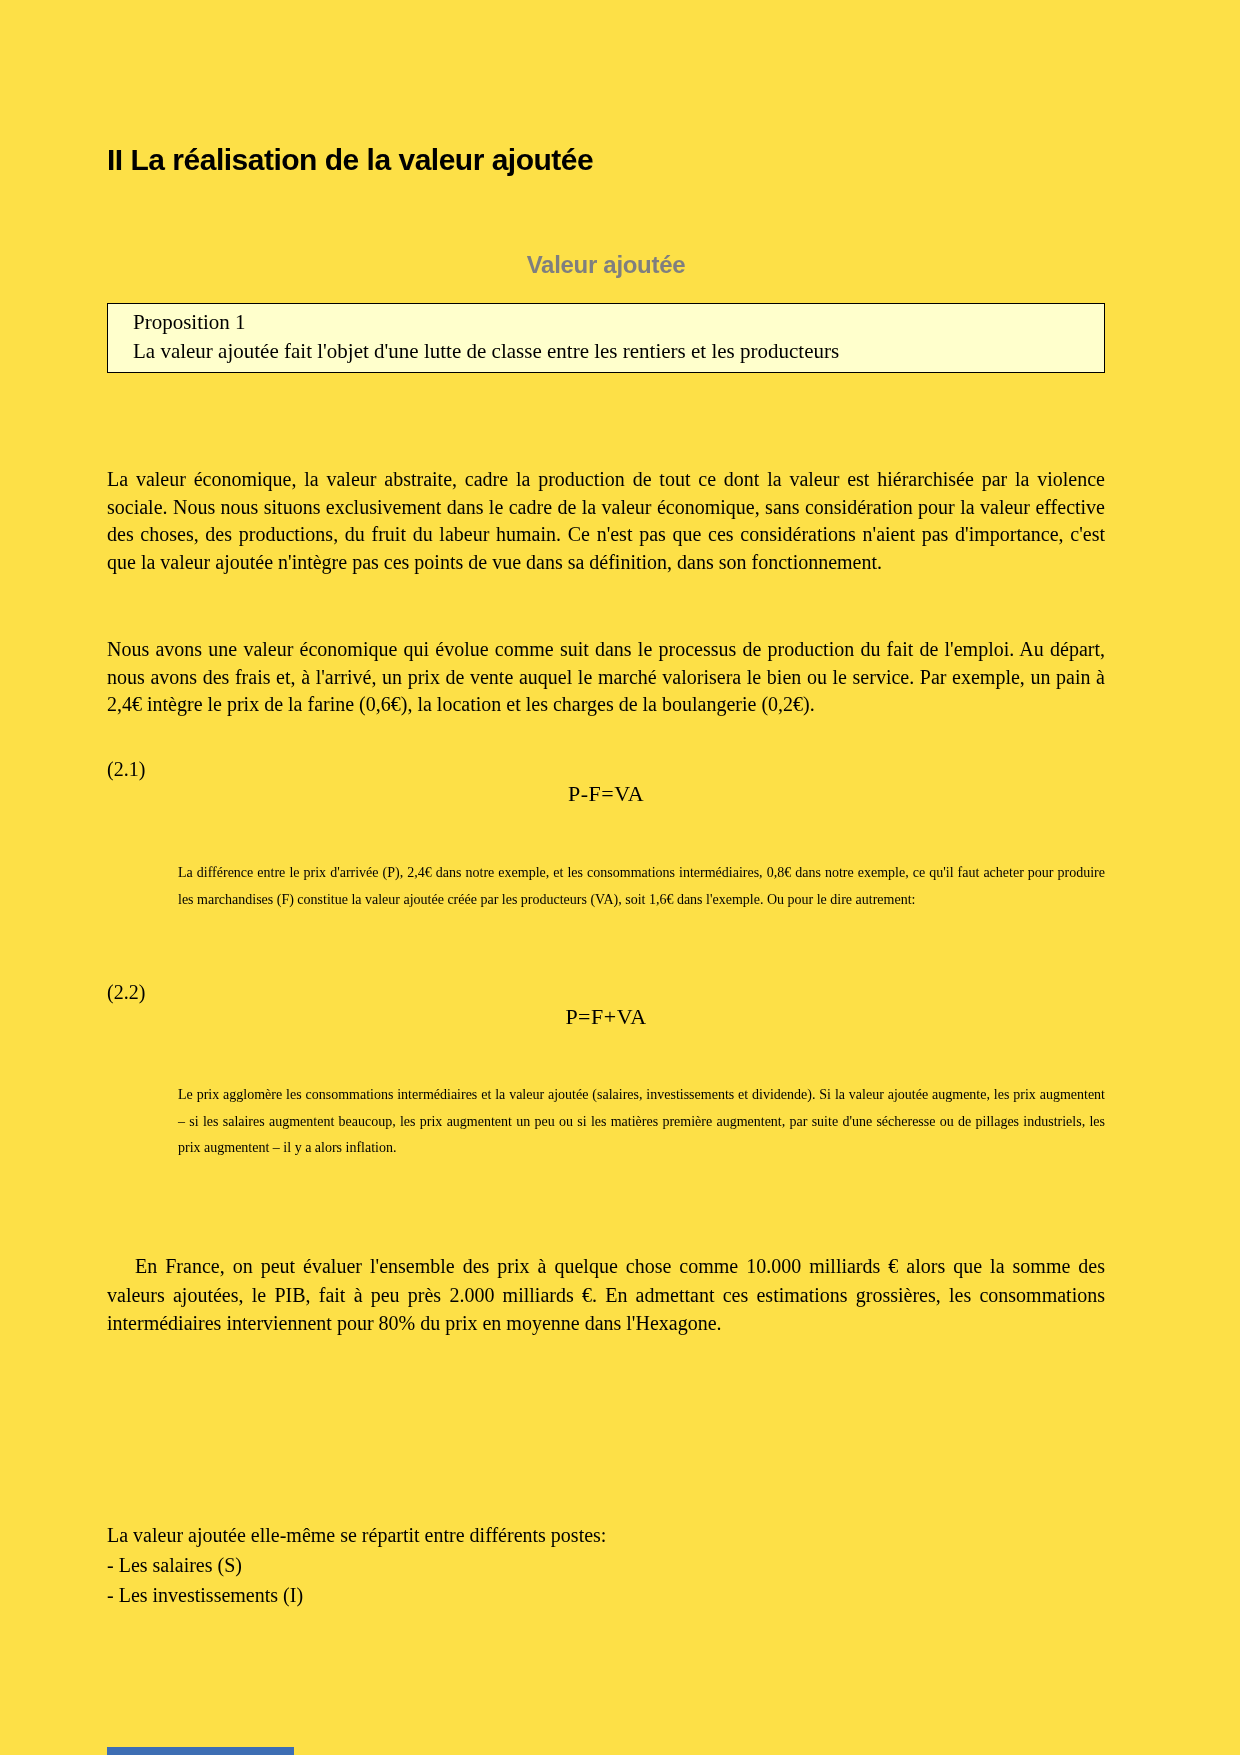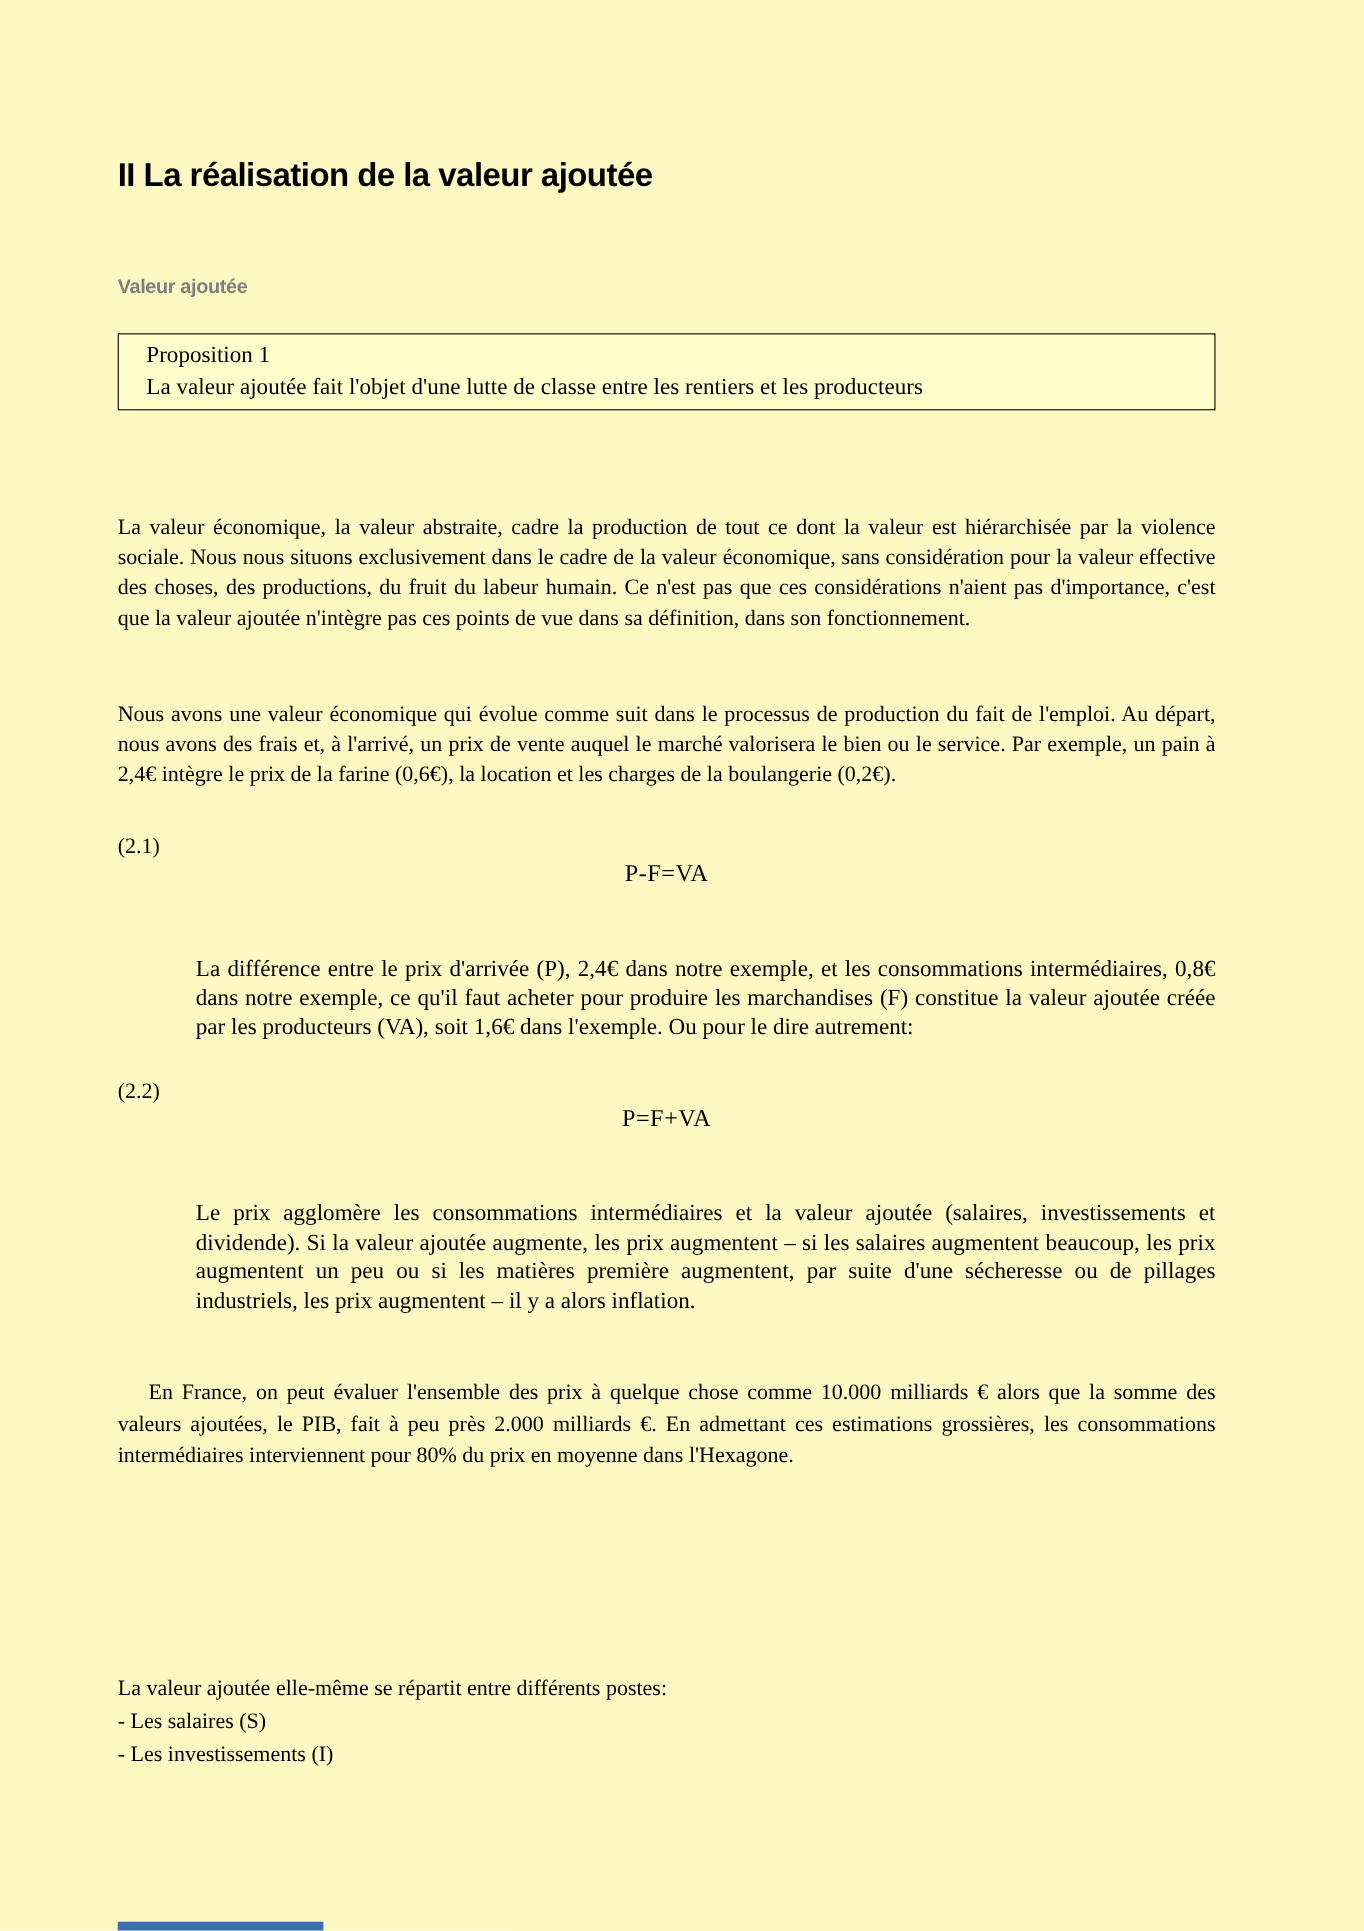--- a/index.html
+++ b/index.html
@@ -9,40 +9,41 @@
     background: #ffffff;
     position: relative;
     font-family: "Liberation Serif", serif;
     color: #000000;
     overflow: hidden;
   }
   .page {
     position: relative;
     width: 1240px;
     height: 1755px;
-    background: #fef9c3;
+    background: #fde047;
   }
   .block { position: absolute; left: 107px; width: 998px; }
 
   .doc-title {
     top: 123px;
     font-family: "Liberation Sans", sans-serif;
     font-weight: bold;
     font-size: 30px;
     line-height: 34px;
     color: #000000;
     letter-spacing: -0.5px;
   }
   .section-heading {
     font-family: "Liberation Sans", sans-serif;
     font-weight: bold;
-    font-size: 18px;
+    font-size: 24px;
     line-height: 30px;
     color: #7f7f7f;
     letter-spacing: -0.3px;
+    text-align: center;
   }
   .heading-1 { top: 230px; }
   .heading-2 { top: 1418px; }
 
   .proposition-box {
     top: 303px;
     box-sizing: border-box;
     background: #ffffcc;
     border: 1px solid #000000;
     padding: 4px 8px 6px 25px;
@@ -70,21 +71,21 @@
   }
   .eq-formula {
     font-size: 22px;
     text-align: center;
     letter-spacing: 0.5px;
   }
 
   .explanation {
     left: 178px;
     width: 927px;
-    font-size: 21px;
+    font-size: 14px;
     line-height: 26.5px;
     text-align: justify;
   }
   .expl-1 { top: 846px; }
   .expl-2 { top: 1068px; }
 
   .par-france {
     top: 1232px;
     font-size: 20px;
     line-height: 28.5px;

